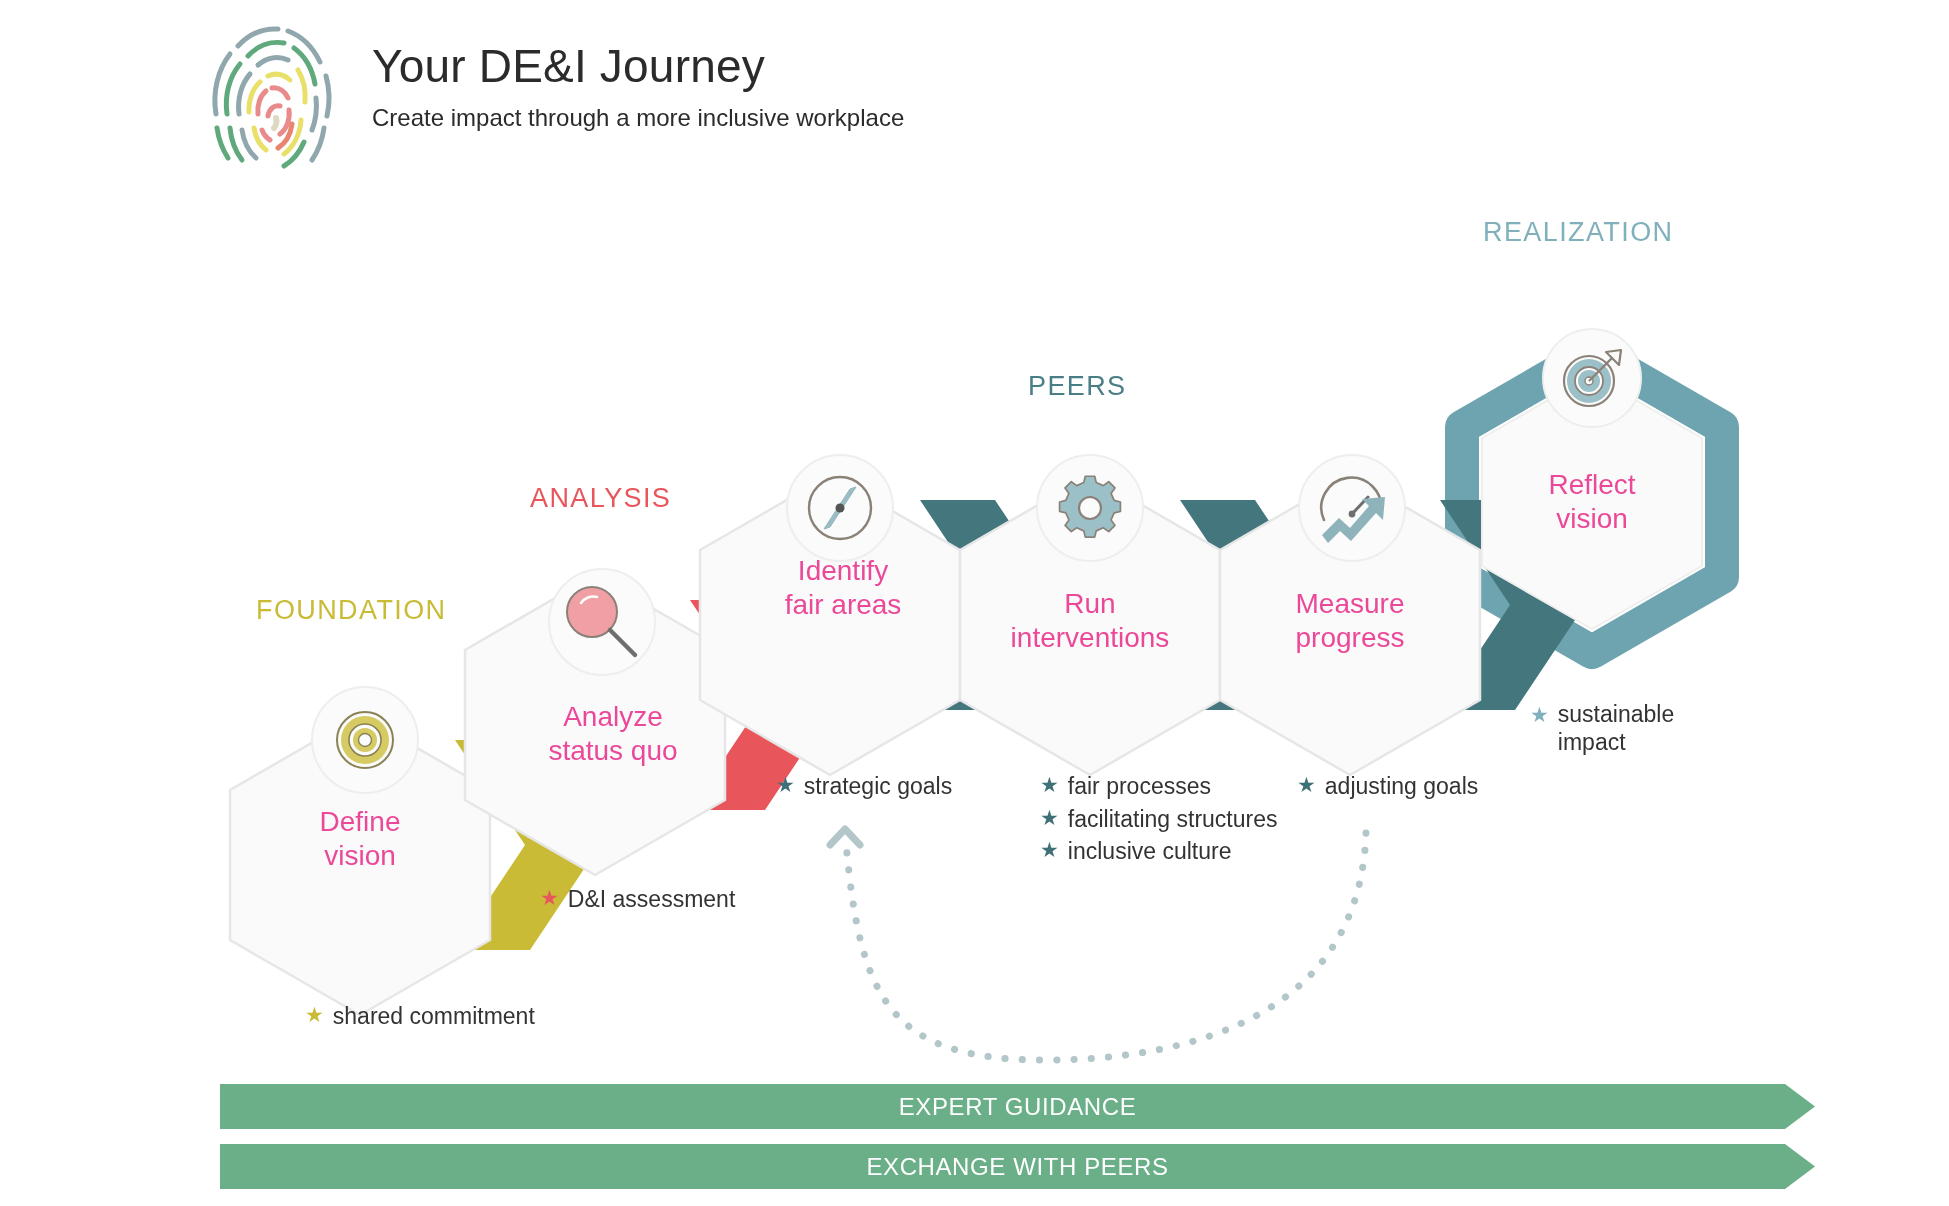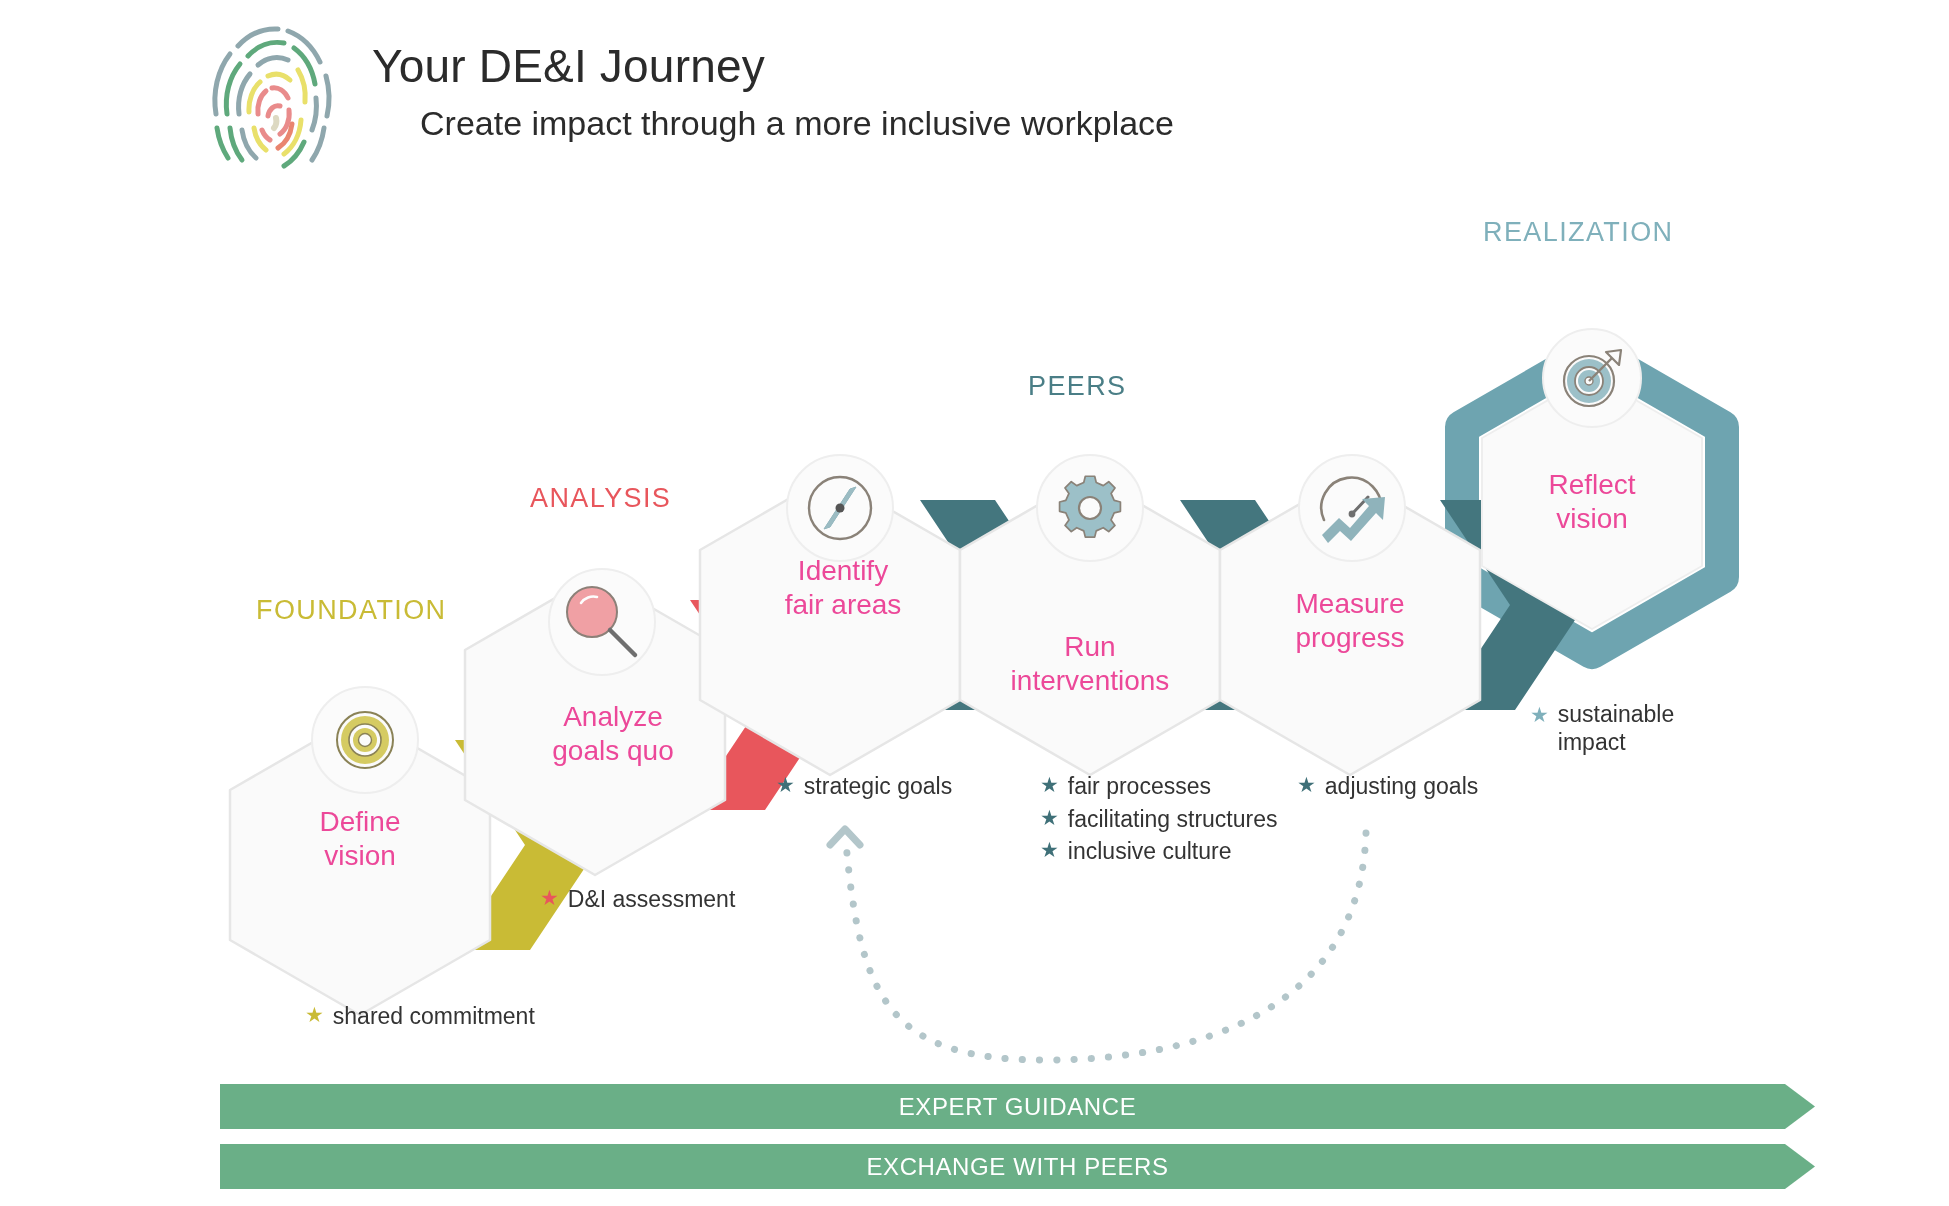--- a/index.html
+++ b/index.html
@@ -11,22 +11,22 @@
   #stage{position:absolute;left:0;top:0;width:1949px;height:1206px;}
 
   
   .logo{position:absolute;left:208px;top:18px;width:128px;height:160px;}
   .title-block{position:absolute;left:372px;top:42px;}
   .title{
     font-size:46px;color:#2b2b2b;letter-spacing:.2px;
     font-weight:400;line-height:1.05;white-space:nowrap;
   }
   .subtitle{
-    font-size:34px;color:#2b2b2b;font-weight:400;
-    margin-top:14px;white-space:nowrap;margin-left:48px;
+    font-size:24px;color:#2b2b2b;font-weight:400;
+    margin-top:14px;white-space:nowrap;
   }
 
   
   .phase{
     position:absolute;font-size:27px;letter-spacing:1.4px;
     font-weight:400;white-space:nowrap;
   }
 
   
   #diagram{position:absolute;left:0;top:0;width:1949px;height:1206px;}
@@ -231,27 +231,27 @@
       <path d="M830 845 L845 829 L860 845" fill="none" stroke="#b3c6ca" stroke-width="7" stroke-linecap="round" stroke-linejoin="round"></path>
     </g>
   </svg>
 
   <div class="hex-label" style="left:230px;top:805px;width:260px;">
     <div>Define</div>
     <div>vision</div>
   </div>
   <div class="hex-label" style="left:465px;top:700px;width:296px;">
     <div>Analyze</div>
-    <div>goals quo</div>
+    <div>status quo</div>
   </div>
   <div class="hex-label" style="left:700px;top:554px;width:212px;padding-left:37px;">
     <div>Identify</div>
     <div>fair areas</div>
   </div>
-  <div class="hex-label" style="left:960px;top:587px;width:260px;margin-top:43px;">
+  <div class="hex-label" style="left:960px;top:587px;width:260px;">
     <div>Run</div>
     <div>interventions</div>
   </div>
   <div class="hex-label" style="left:1220px;top:587px;width:260px;">
     <div>Measure</div>
     <div>progress</div>
   </div>
   <div class="hex-label" style="left:1482px;top:468px;width:220px;">
     <div>Reflect</div>
     <div>vision</div>

